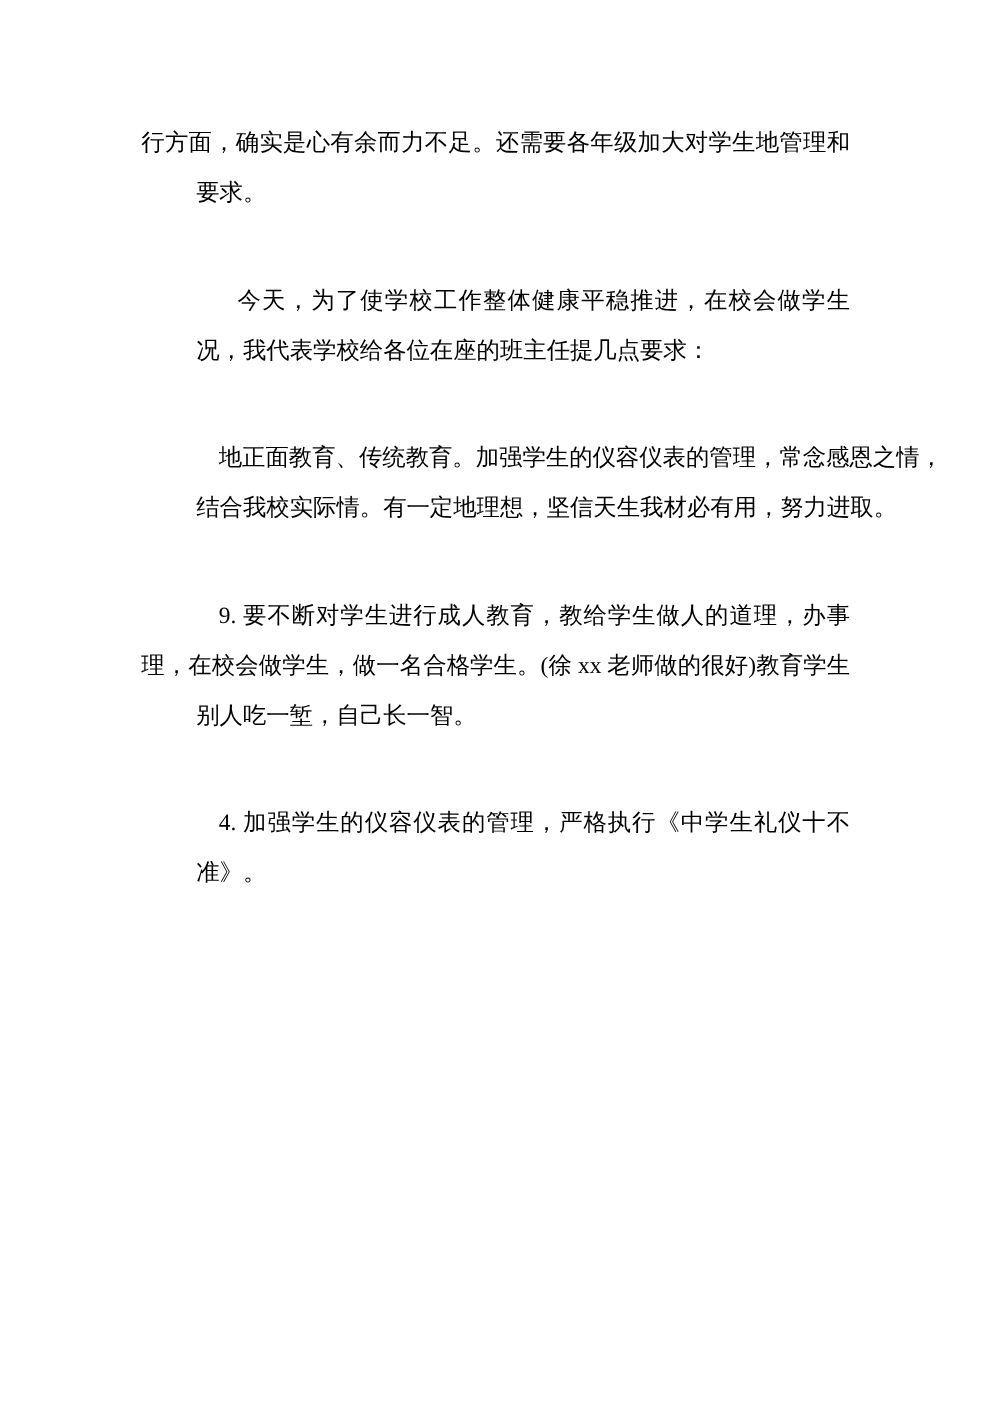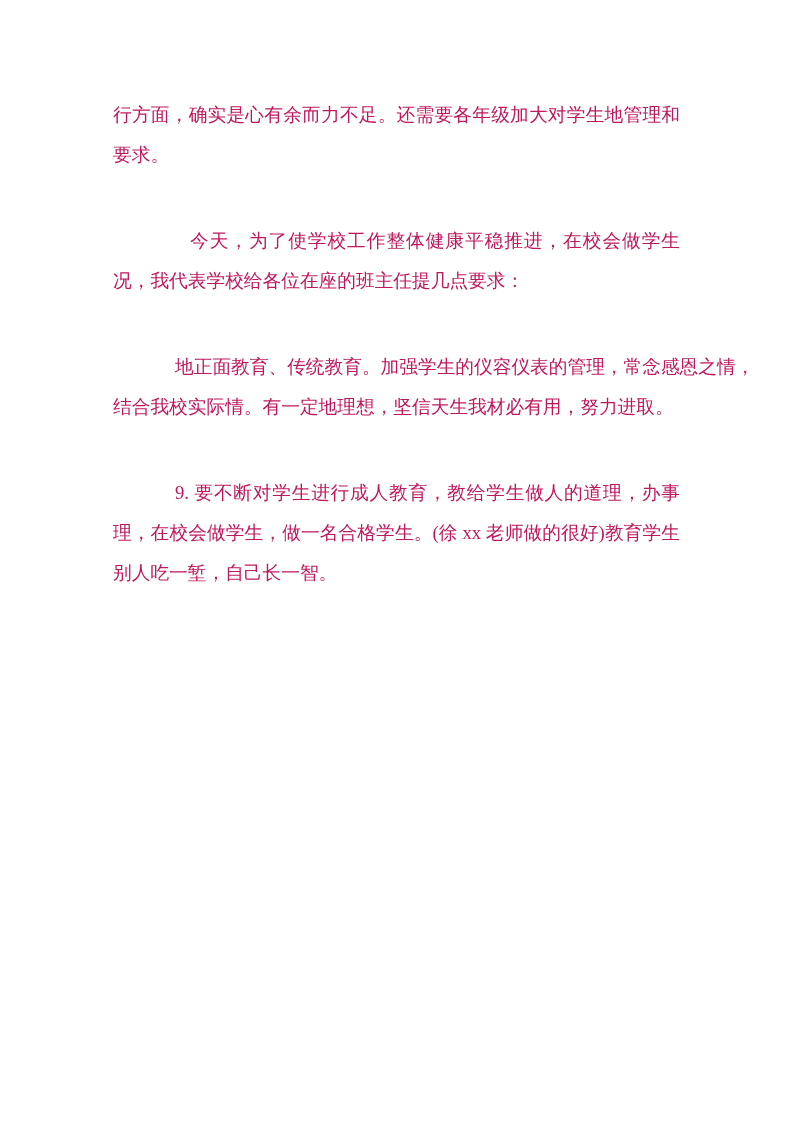--- a/index.html
+++ b/index.html
@@ -13,40 +13,41 @@
     height: 1122px;
     background: #ffffff;
     overflow: hidden;
     font-family: "Liberation Serif", "DejaVu Serif", serif;
   }
   .doc-body {
     position: absolute;
     left: 113px;
     top: 95px;
     width: 567px;
-    color: #be185d;
+    color: #000000;
     font-size: 18.7px;
     line-height: 40px;
     font-weight: 400;
   }
   .para {
     margin: 0 0 46px 0;
     padding: 0;
   }
   .para:last-child {
     margin-bottom: 0;
   }
   .line {
     white-space: nowrap;
     text-align: justify;
     
     text-align-last: justify;
   }
   .para .line:last-child {
     text-align-last: auto;
+    margin-left: 44px;
   }
   
   .indent-lg .line:first-child  { text-indent: 77px; }
   .indent-num .line:first-child { text-indent: 62px; }
 </style>
 </head>
 <body>
 
 <div class="page">
   <div class="doc-body">
@@ -60,14 +61,18 @@
       </div>
       <div class="para indent-num">
         <div class="line">地正面教育、传统教育。加强学生的仪容仪表的管理，常念感恩之情，</div>
         <div class="line">结合我校实际情。有一定地理想，坚信天生我材必有用，努力进取。</div>
       </div>
       <div class="para indent-num">
         <div class="line">9. 要不断对学生进行成人教育，教给学生做人的道理，办事</div>
         <div class="line">理，在校会做学生，做一名合格学生。(徐 xx 老师做的很好)教育学生</div>
         <div class="line">别人吃一堑，自己长一智。</div>
       </div>
+      <div class="para indent-num">
+        <div class="line">4. 加强学生的仪容仪表的管理，严格执行《中学生礼仪十不</div>
+        <div class="line">准》。</div>
+      </div>
     </div>
 </div>
 
 </body></html>

